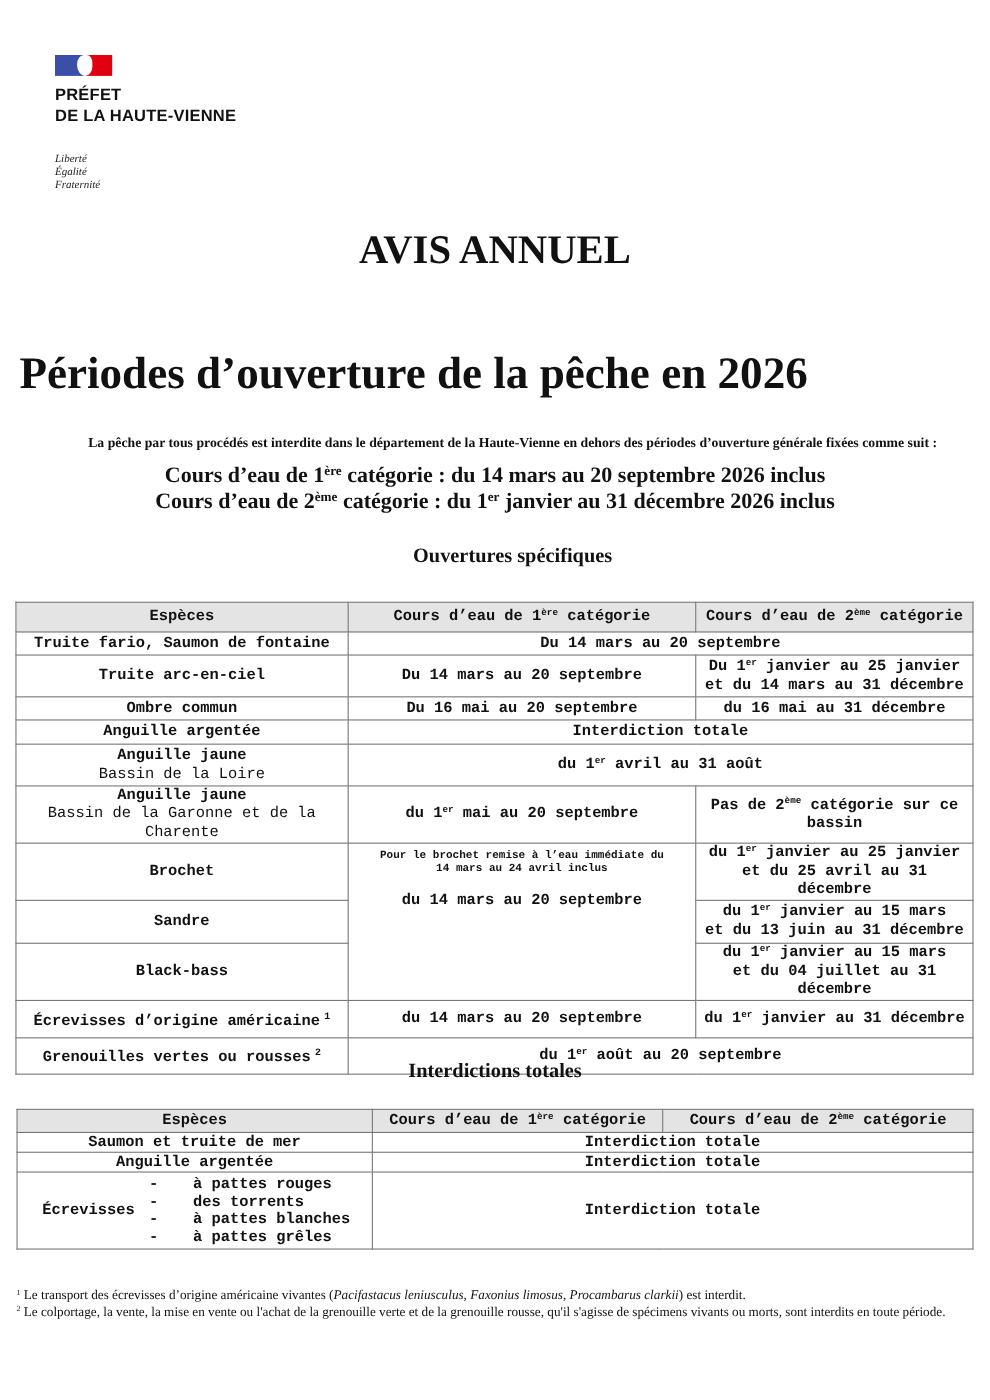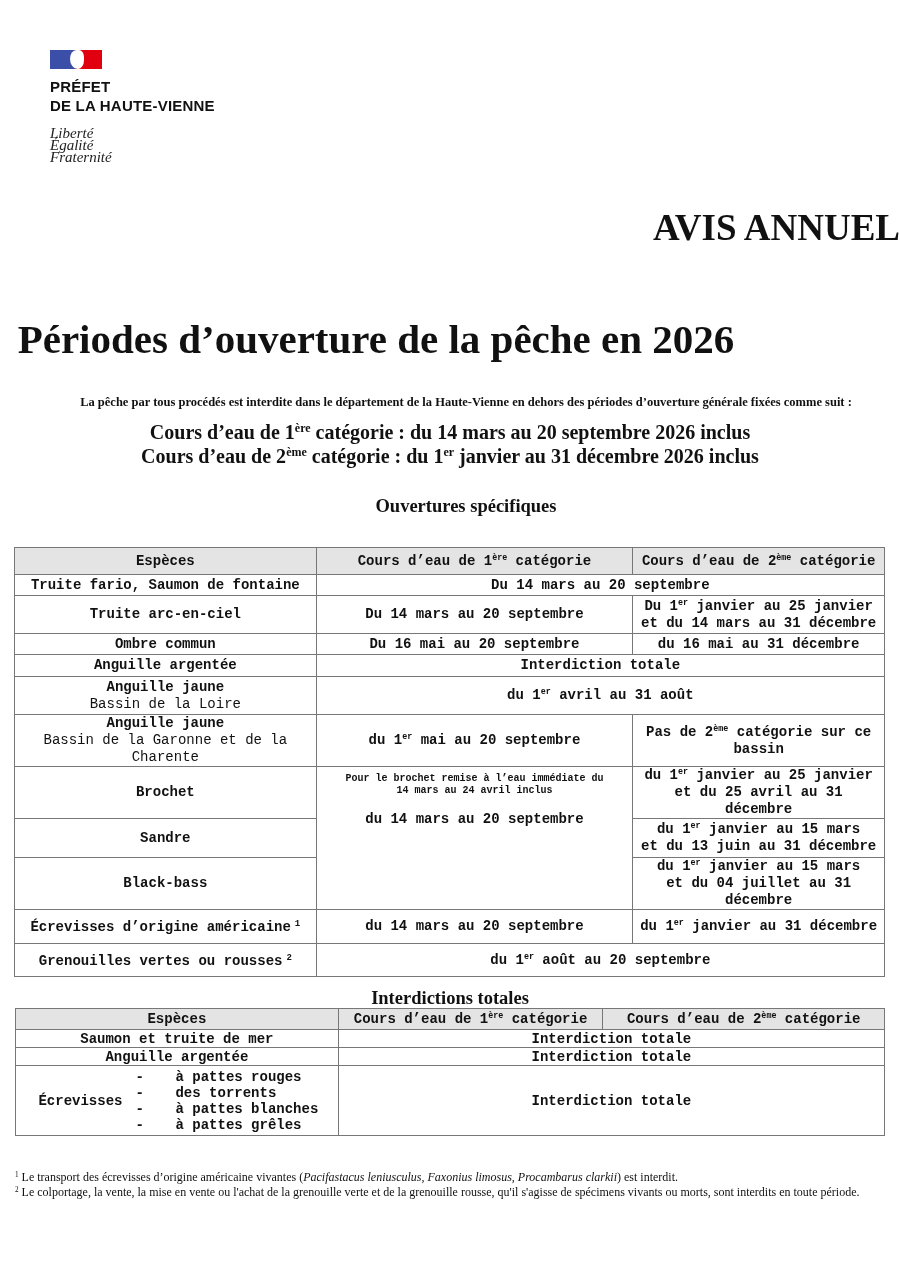--- a/index.html
+++ b/index.html
@@ -3,22 +3,22 @@
 <meta charset="utf-8">
 <style>
   html, body { margin: 0; padding: 0; background: #ffffff; }
   body { width: 900px; height: 1273px; position: relative; font-family: "Liberation Serif", serif; color: #111; overflow: hidden; }
   .logo { position: absolute; left: 50px; top: 50px; }
   .flag { position: relative; width: 52px; height: 19px; }
   .flag .blue { position: absolute; left: 0; top: 0; width: 26px; height: 19px; background: #3b4fa8; }
   .flag .red { position: absolute; left: 26px; top: 0; width: 26px; height: 19px; background: #e1000f; }
   .flag .white { position: absolute; left: 20px; top: 0; width: 14px; height: 19px; background: #fff; border-radius: 50% 40% 50% 60%; }
   .logo-title { font-family: "Liberation Sans", sans-serif; font-weight: bold; font-size: 15px; line-height: 19px; margin-top: 8px; letter-spacing: 0.2px; color: #111; }
-  .motto { font-family: "Liberation Serif", serif; font-style: italic; font-size: 15px; line-height: 12px; margin-top: 12px; color: #222; }
-  .title1 { position: absolute; top: 206px; left: 0; width: 900px; text-align: right; font-weight: bold; font-size: 37px; }
+  .motto { font-family: "Liberation Serif", serif; font-style: italic; font-size: 10px; line-height: 12px; margin-top: 24px; color: #222; }
+  .title1 { position: absolute; top: 206px; left: 0; width: 900px; text-align: center; font-weight: bold; font-size: 37px; }
   .title2 { position: absolute; top: 315px; left: 0; width: 752px; text-align: center; font-weight: bold; font-size: 41px; }
   .intro { position: absolute; top: 395px; left: 0; width: 900px; text-align: center; font-weight: bold; font-size: 12.5px; padding-left: 16px; }
   .periods { position: absolute; top: 420px; left: 0; width: 900px; text-align: center; font-weight: bold; font-size: 20px; line-height: 24px; }
   sup { font-size: 0.6em; line-height: 0; vertical-align: 0.55em; }
   .section-title { position: absolute; left: 0; width: 900px; text-align: center; font-weight: bold; font-size: 18.5px; }
   table { position: absolute; border-collapse: collapse; font-family: Liberation Mono, monospace; }
   td, th { border: 1px solid #777; text-align: center; vertical-align: middle; padding: 0 4px; font-size: 14px; font-weight: bold; line-height: 17px; }
   th { background: #e4e4e4; font-weight: bold; }
   .t1 { left: 14px; top: 547px; width: 871px; }
   .t2 { left: 15px; top: 1008px; width: 870px; }
@@ -143,21 +143,21 @@
     <td>du 14 mars au 20 septembre</td>
     <td><span>du 1</span><sup>er</sup><span> janvier au 31 décembre</span></td>
   </tr>
   <tr style="height:33px">
     <td><span>Grenouilles vertes ou rousses</span><span class="note-sup">2</span></td>
     <td colspan="2"><span>du 1</span><sup>er</sup><span> août au 20 septembre</span></td>
   </tr>
 </tbody>
   </table>
 
-<div class="section-title" style="top:964px;margin-top:24px;">Interdictions totales</div>
+<div class="section-title" style="top:964px;">Interdictions totales</div>
 
 <table class="t2">
   <colgroup>
       <col style="width:323px">
       <col style="width:265px">
       <col style="width:282px">
     </colgroup>
   <tbody>
       <tr style="height:21px">
     <th>Espèces</th>

